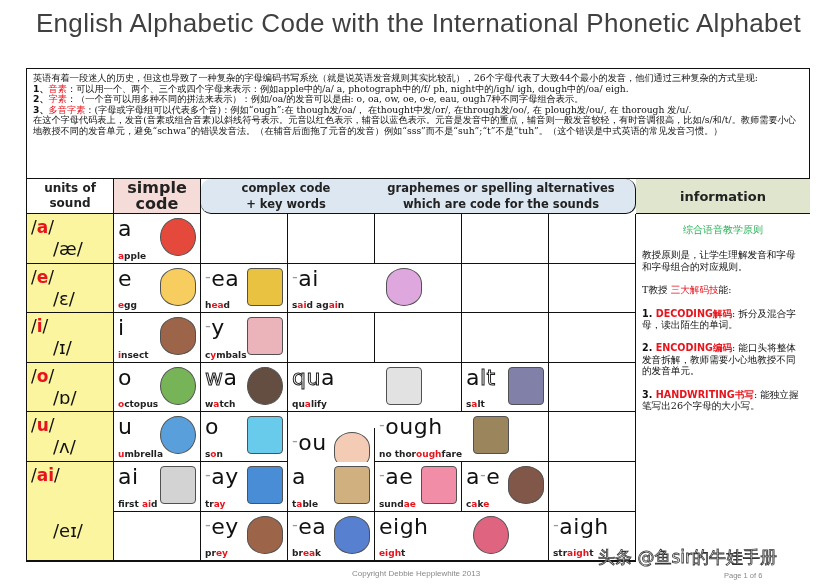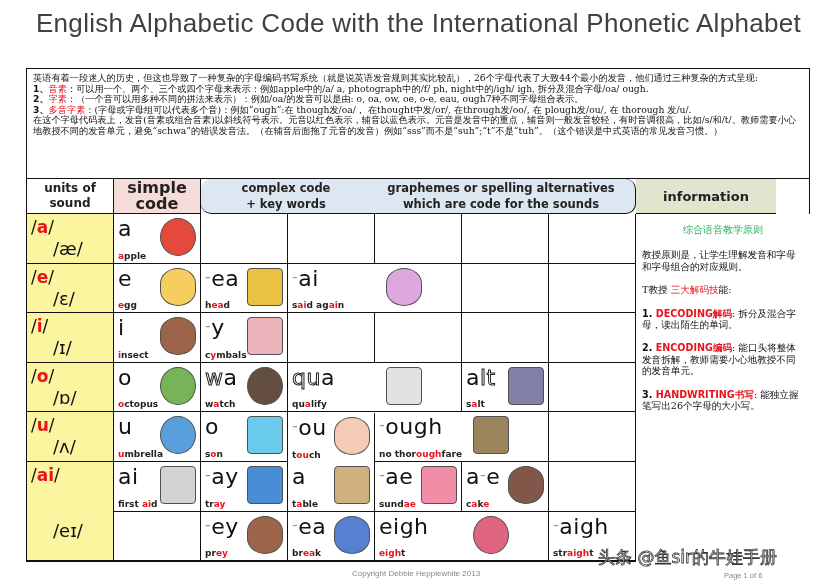--- a/index.html
+++ b/index.html
@@ -10,21 +10,21 @@
   .red { color: #e8141c; }
   .bold { font-weight: bold; font-family: "DejaVu Sans", sans-serif; }
   .grid { position: absolute; left: 26px; top: 178px; width: 784px; height: 384px; border: 1.5px solid #111; }
   .cell { position: absolute; border-right: 1.2px solid #111; border-bottom: 1.2px solid #111; background: #fff; overflow: hidden; }
   .hdr { font-family: "DejaVu Sans", sans-serif; font-weight: bold; text-align: center; color: #222; }
   .hdr-units { left: 0; top: 0; width: 87px; height: 35px; font-size: 12px; line-height: 15px; padding-top: 2px; }
   .hdr-simple { left: 87px; top: 0; width: 87px; height: 35px; background: #f5dcd8; font-size: 16px; line-height: 16px; padding-top: 1px; }
   .hdr-complex { left: 174px; top: 0; width: 435px; height: 35px; background: #dde7f1; font-size: 11.5px; line-height: 16px; border-radius: 10px; }
   .hdr-complex .l { position: absolute; left: 10px; top: 1px; width: 150px; text-align: center; }
   .hdr-complex .r { position: absolute; left: 180px; top: 1px; width: 240px; text-align: center; }
-  .hdr-info { left: 609px; top: 0; width: 140px; height: 35px; background: #dfe6cd; font-size: 13px; line-height: 35px; border-right: none; }
+  .hdr-info { left: 609px; top: 0; width: 174px; height: 35px; background: #dfe6cd; font-size: 13px; line-height: 35px; border-right: none; }
   .sound { background: #fcf5a0; }
   .sound .letter { position: absolute; left: 4px; top: 3px; font-size: 17px; font-family: "DejaVu Sans", sans-serif; color: #111; }
   .sound .letter b { color: #e8141c; }
   .sound .ipa { position: absolute; left: 26px; top: 24px; font-size: 18px; font-family: "DejaVu Sans", sans-serif; }
   .g { font-family: "DejaVu Sans", sans-serif; }
   .g .graph { position: absolute; left: 4px; top: 2px; font-size: 22px; color: #111; letter-spacing: 0.5px; }
   .g .graph .dash { color: #9a9a9a; font-size: 16px; vertical-align: 4px; }
   .g .graph .outline { color: #fff; -webkit-text-stroke: 1px #222; }
   .g .word { position: absolute; left: 4px; bottom: 2px; font-size: 9px; font-weight: bold; color: #222; }
   .g .word .hl { color: #e8141c; }
@@ -38,21 +38,21 @@
   .page { position: absolute; left: 724px; top: 571px; font-size: 7.5px; color: #888; font-family: "Liberation Sans", sans-serif; }
   .watermark { position: absolute; left: 598px; top: 546px; font-size: 17px; color: #fff; -webkit-text-stroke: 0.8px #333; font-family: "DejaVu Sans", sans-serif; }
 </style>
 </head>
 <body>
 
 <div class="title">English Alphabetic Code with the International Phonetic Alphabet</div>
 
 <div class="intro">
   <p>英语有着一段迷人的历史，但这也导致了一种复杂的字母编码书写系统（就是说英语发音规则其实比较乱），26个字母代表了大致44个最小的发音，他们通过三种复杂的方式呈现:</p>
-  <p><span class="bold">1、</span><span class="red">音素</span><span>：可以用一个、两个、三个或四个字母来表示：例如apple中的/a/ a, photograph中的/f/ ph, night中的/igh/ igh, 拆分及混合字母/oa/ ough.</span></p>
+  <p><span class="bold">1、</span><span class="red">音素</span><span>：可以用一个、两个、三个或四个字母来表示：例如apple中的/a/ a, photograph中的/f/ ph, night中的/igh/ igh, dough中的/oa/ eigh.</span></p>
   <p><span class="bold">2、</span><span class="red">字素</span><span>：（一个音可以用多种不同的拼法来表示）：例如/oa/的发音可以是由: o, oa, ow, oe, o-e, eau, ough7种不同字母组合表示。</span></p>
   <p><span class="bold">3、</span><span class="red">多音字素</span><span>：(字母或字母组可以代表多个音)：例如“ough”:在 though发/oa/， 在thought中发/or/, 在through发/oo/, 在 plough发/ou/, 在 thorough 发/u/.</span></p>
   <p>在这个字母代码表上，发音(音素或组合音素)以斜线符号表示。元音以红色表示，辅音以蓝色表示。元音是发音中的重点，辅音则一般发音较轻，有时音调很高，比如/s/和/t/。教师需要小心地教授不同的发音单元，避免“schwa”的错误发音法。（在辅音后面拖了元音的发音）例如“sss”而不是“suh”;“t”不是“tuh”。（这个错误是中式英语的常见发音习惯。）</p>
 </div>
 
 <div class="grid" id="grid">
   <div class="cell hdr hdr-units">
     <div>units of sound</div>
     <div>+ IPA symbols</div>
   </div>
@@ -193,21 +193,21 @@
         <div style="width:100%;height:100%;background:#3b8fd6;border-radius:50%;opacity:0.85;border:1px solid #333;"></div>
       </div>
     </div>
     <div class="cell g" style="left: 174px; top: 233.4px; width: 87px; height: 49.6px;">
       <div class="graph">o</div>
       <div class="word"><span>s</span><span class="hl">o</span><span>n</span></div>
       <div class="pic">
         <div style="width:100%;height:100%;background:#4fc3e8;border-radius:4px;opacity:0.85;border:1px solid #333;"></div>
       </div>
     </div>
-    <div class="cell g" style="left: 261px; top: 234px; width: 87px; height: 49.6px; text-align: center;">
+    <div class="cell g" style="left: 261px; top: 249px; width: 87px; height: 49.6px; text-align: center;">
       <div class="graph"><span class="dash">-</span>ou</div>
       <div class="word"><span>t</span><span class="hl">ou</span><span>ch</span></div>
       <div class="pic">
         <div style="width:100%;height:100%;background:#f3c3a8;border-radius:50% / 40%;opacity:0.85;border:1px solid #333;"></div>
       </div>
     </div>
     <div class="cell g" style="left: 348px; top: 233.4px; width: 174px; height: 49.6px;">
       <div class="graph"><span class="dash">-</span>ough</div>
       <div class="word"><span>no thor</span><span class="hl">ough</span><span>fare</span></div>
       <div class="pic" style="right: 39.15px;">

